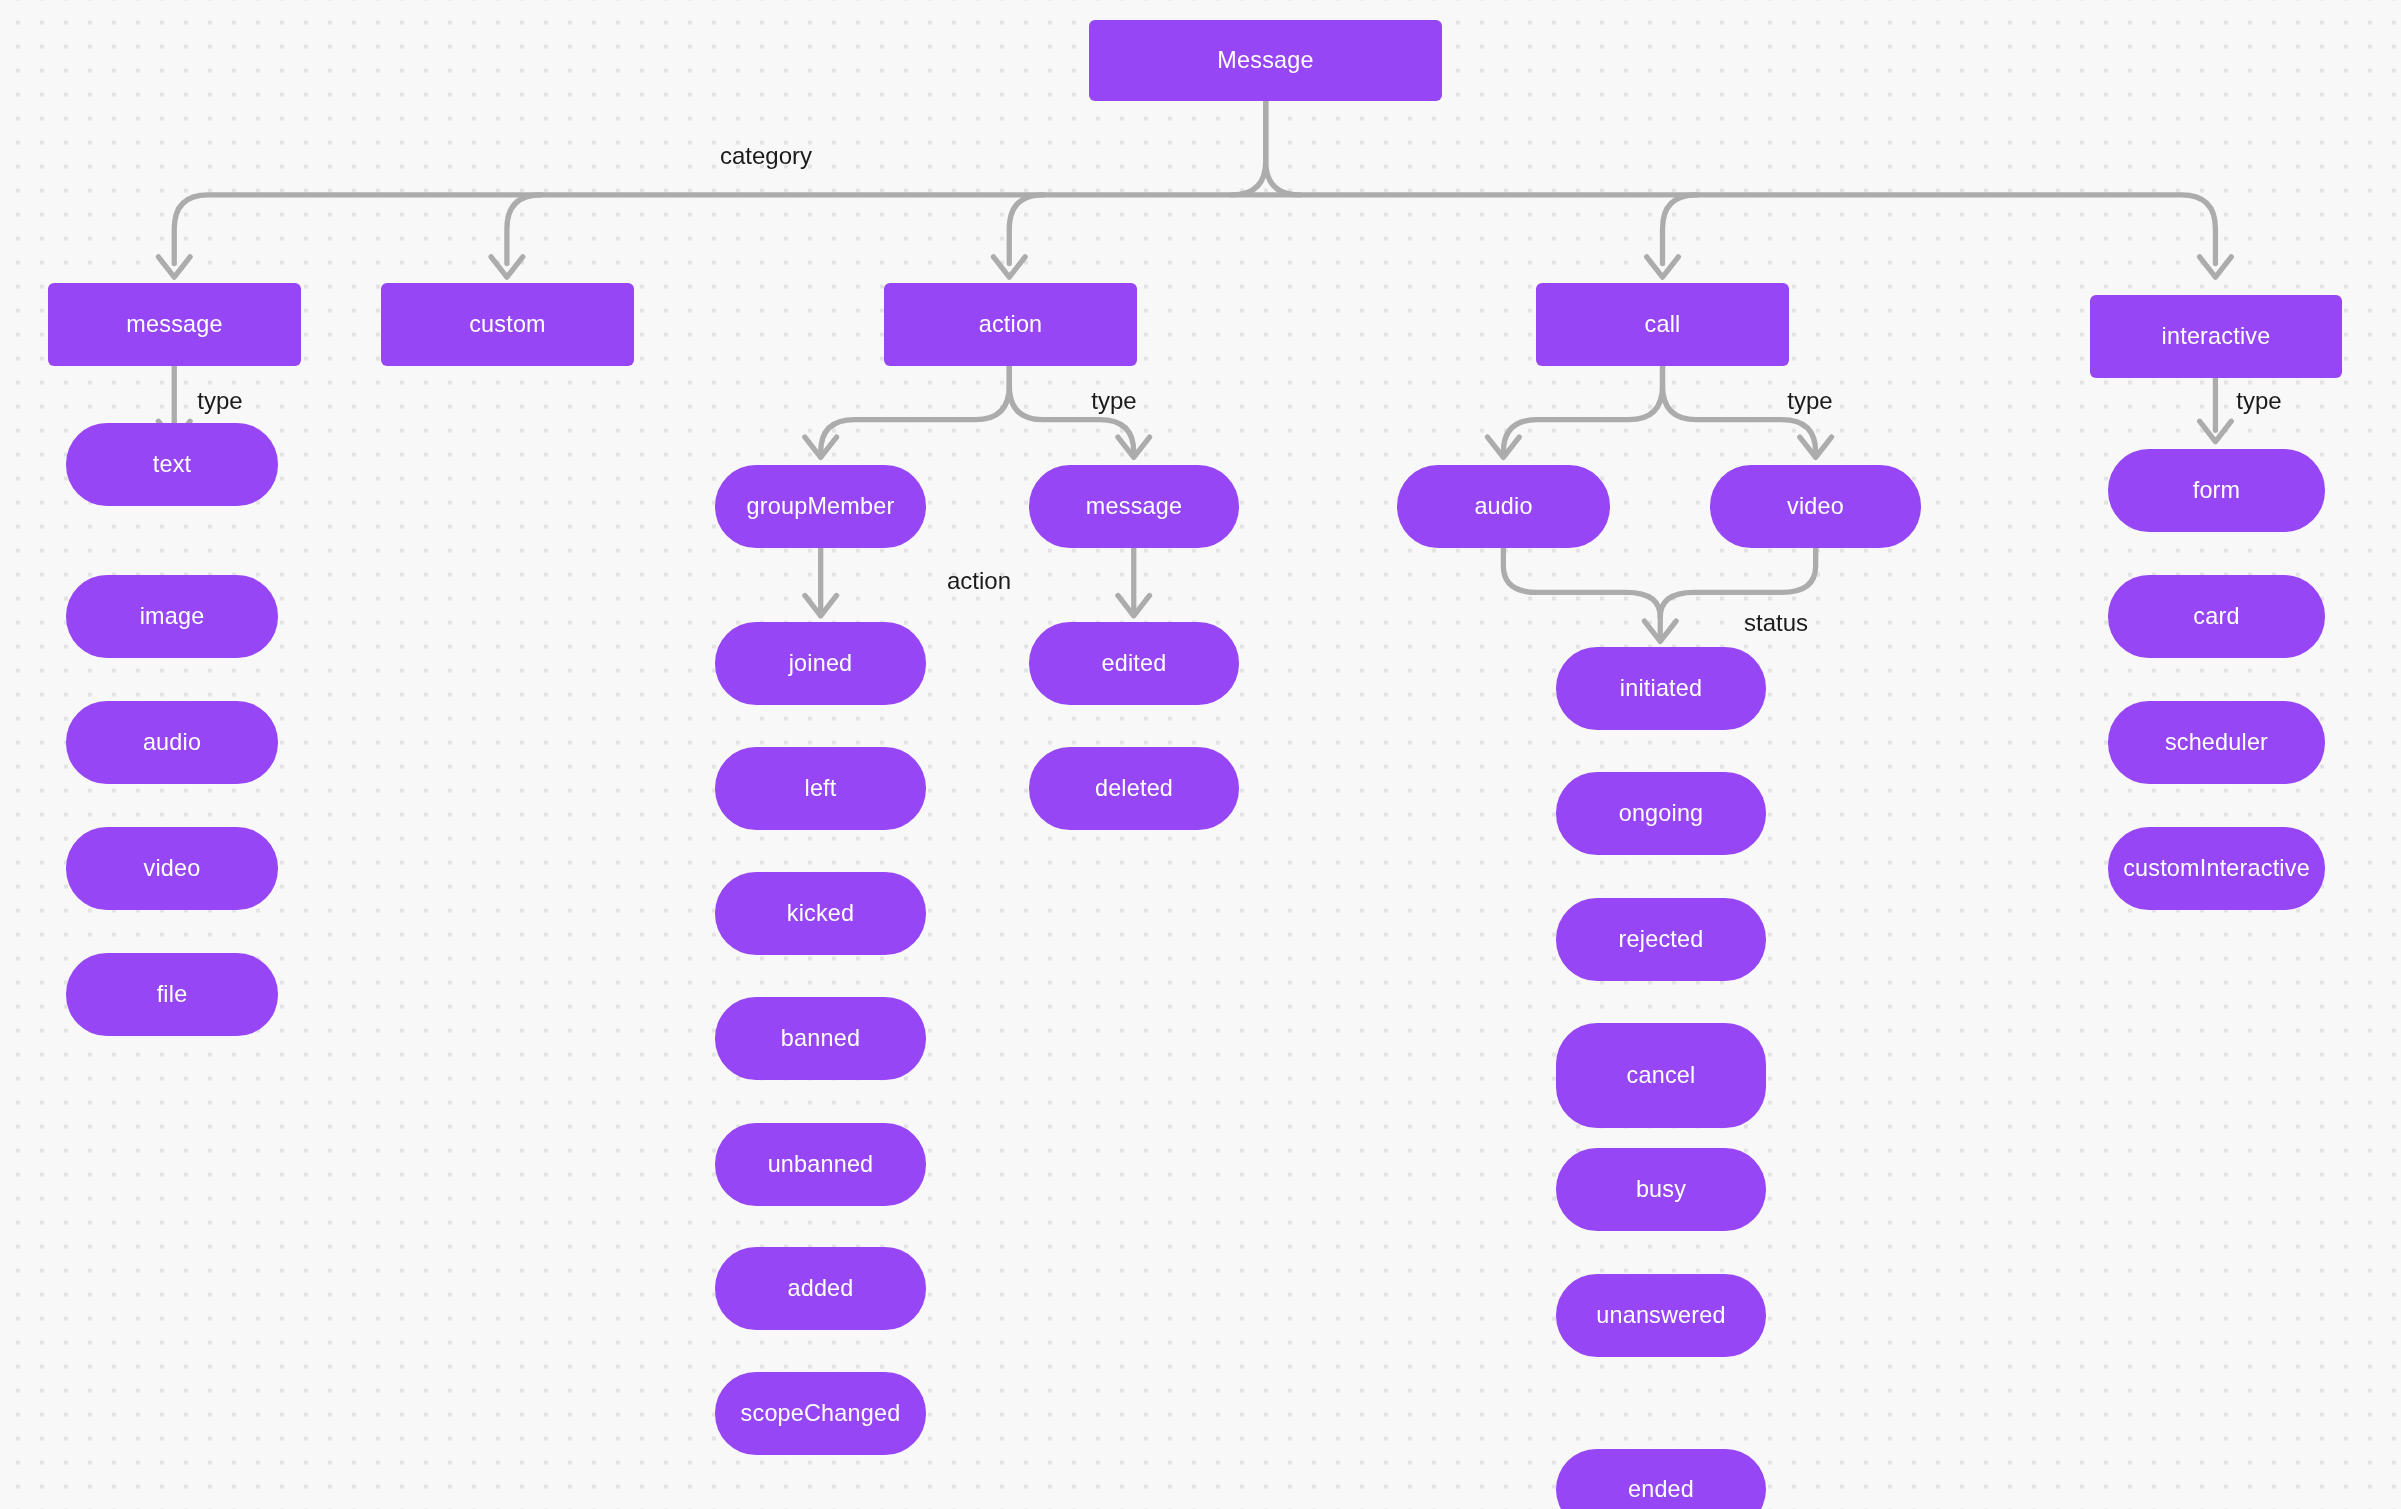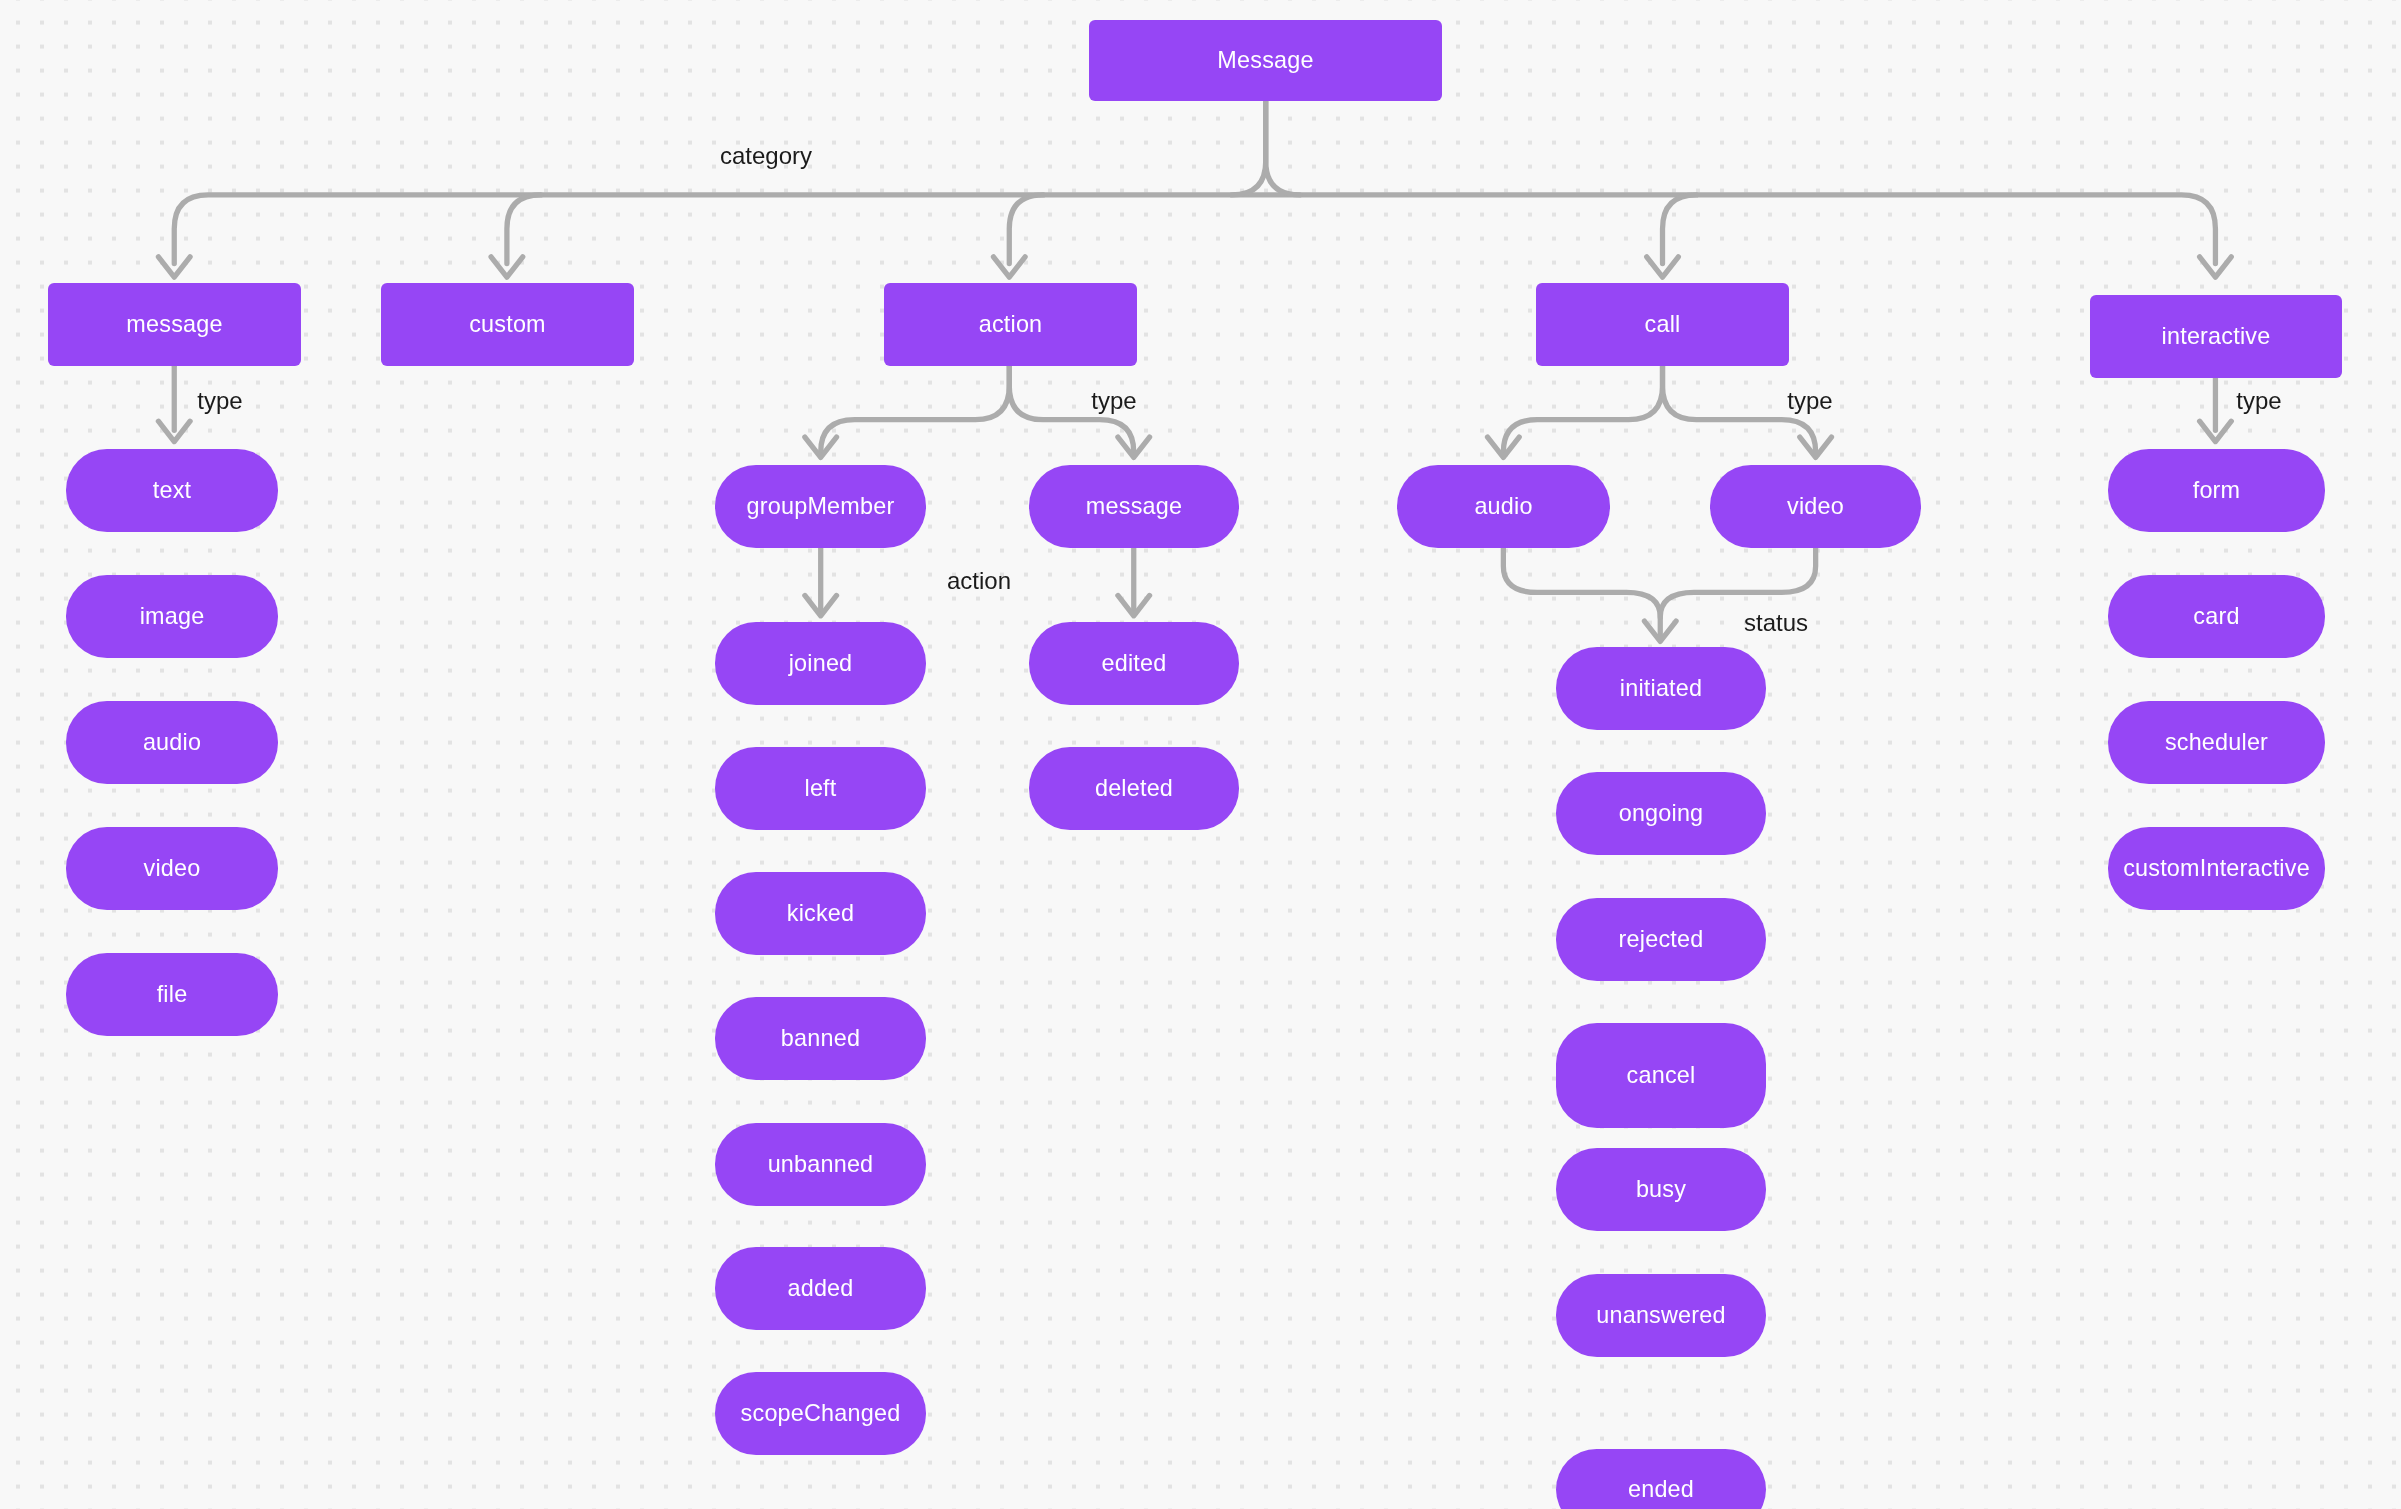--- a/index.html
+++ b/index.html
@@ -83,21 +83,21 @@
       </div>
       <div class="node rect" style="left: 884px; top: 283px; width: 253px; height: 83px;">
         <span>action</span>
       </div>
       <div class="node rect" style="left: 1536px; top: 283px; width: 253px; height: 83px; text-align: right;">
         <span>call</span>
       </div>
       <div class="node rect" style="left: 2090px; top: 283px; width: 252px; height: 83px; margin-top: 12px;">
         <span>interactive</span>
       </div>
-      <div class="node pill" style="left: 66px; top: 449px; width: 212px; height: 83px;">
+      <div class="node pill" style="left: 66px; top: 423px; width: 212px; height: 83px;">
         <span>text</span>
       </div>
       <div class="node pill" style="left: 66px; top: 575px; width: 212px; height: 83px;">
         <span>image</span>
       </div>
       <div class="node pill" style="left: 66px; top: 701px; width: 212px; height: 83px;">
         <span>audio</span>
       </div>
       <div class="node pill" style="left: 66px; top: 827px; width: 212px; height: 83px;">
         <span>video</span>

